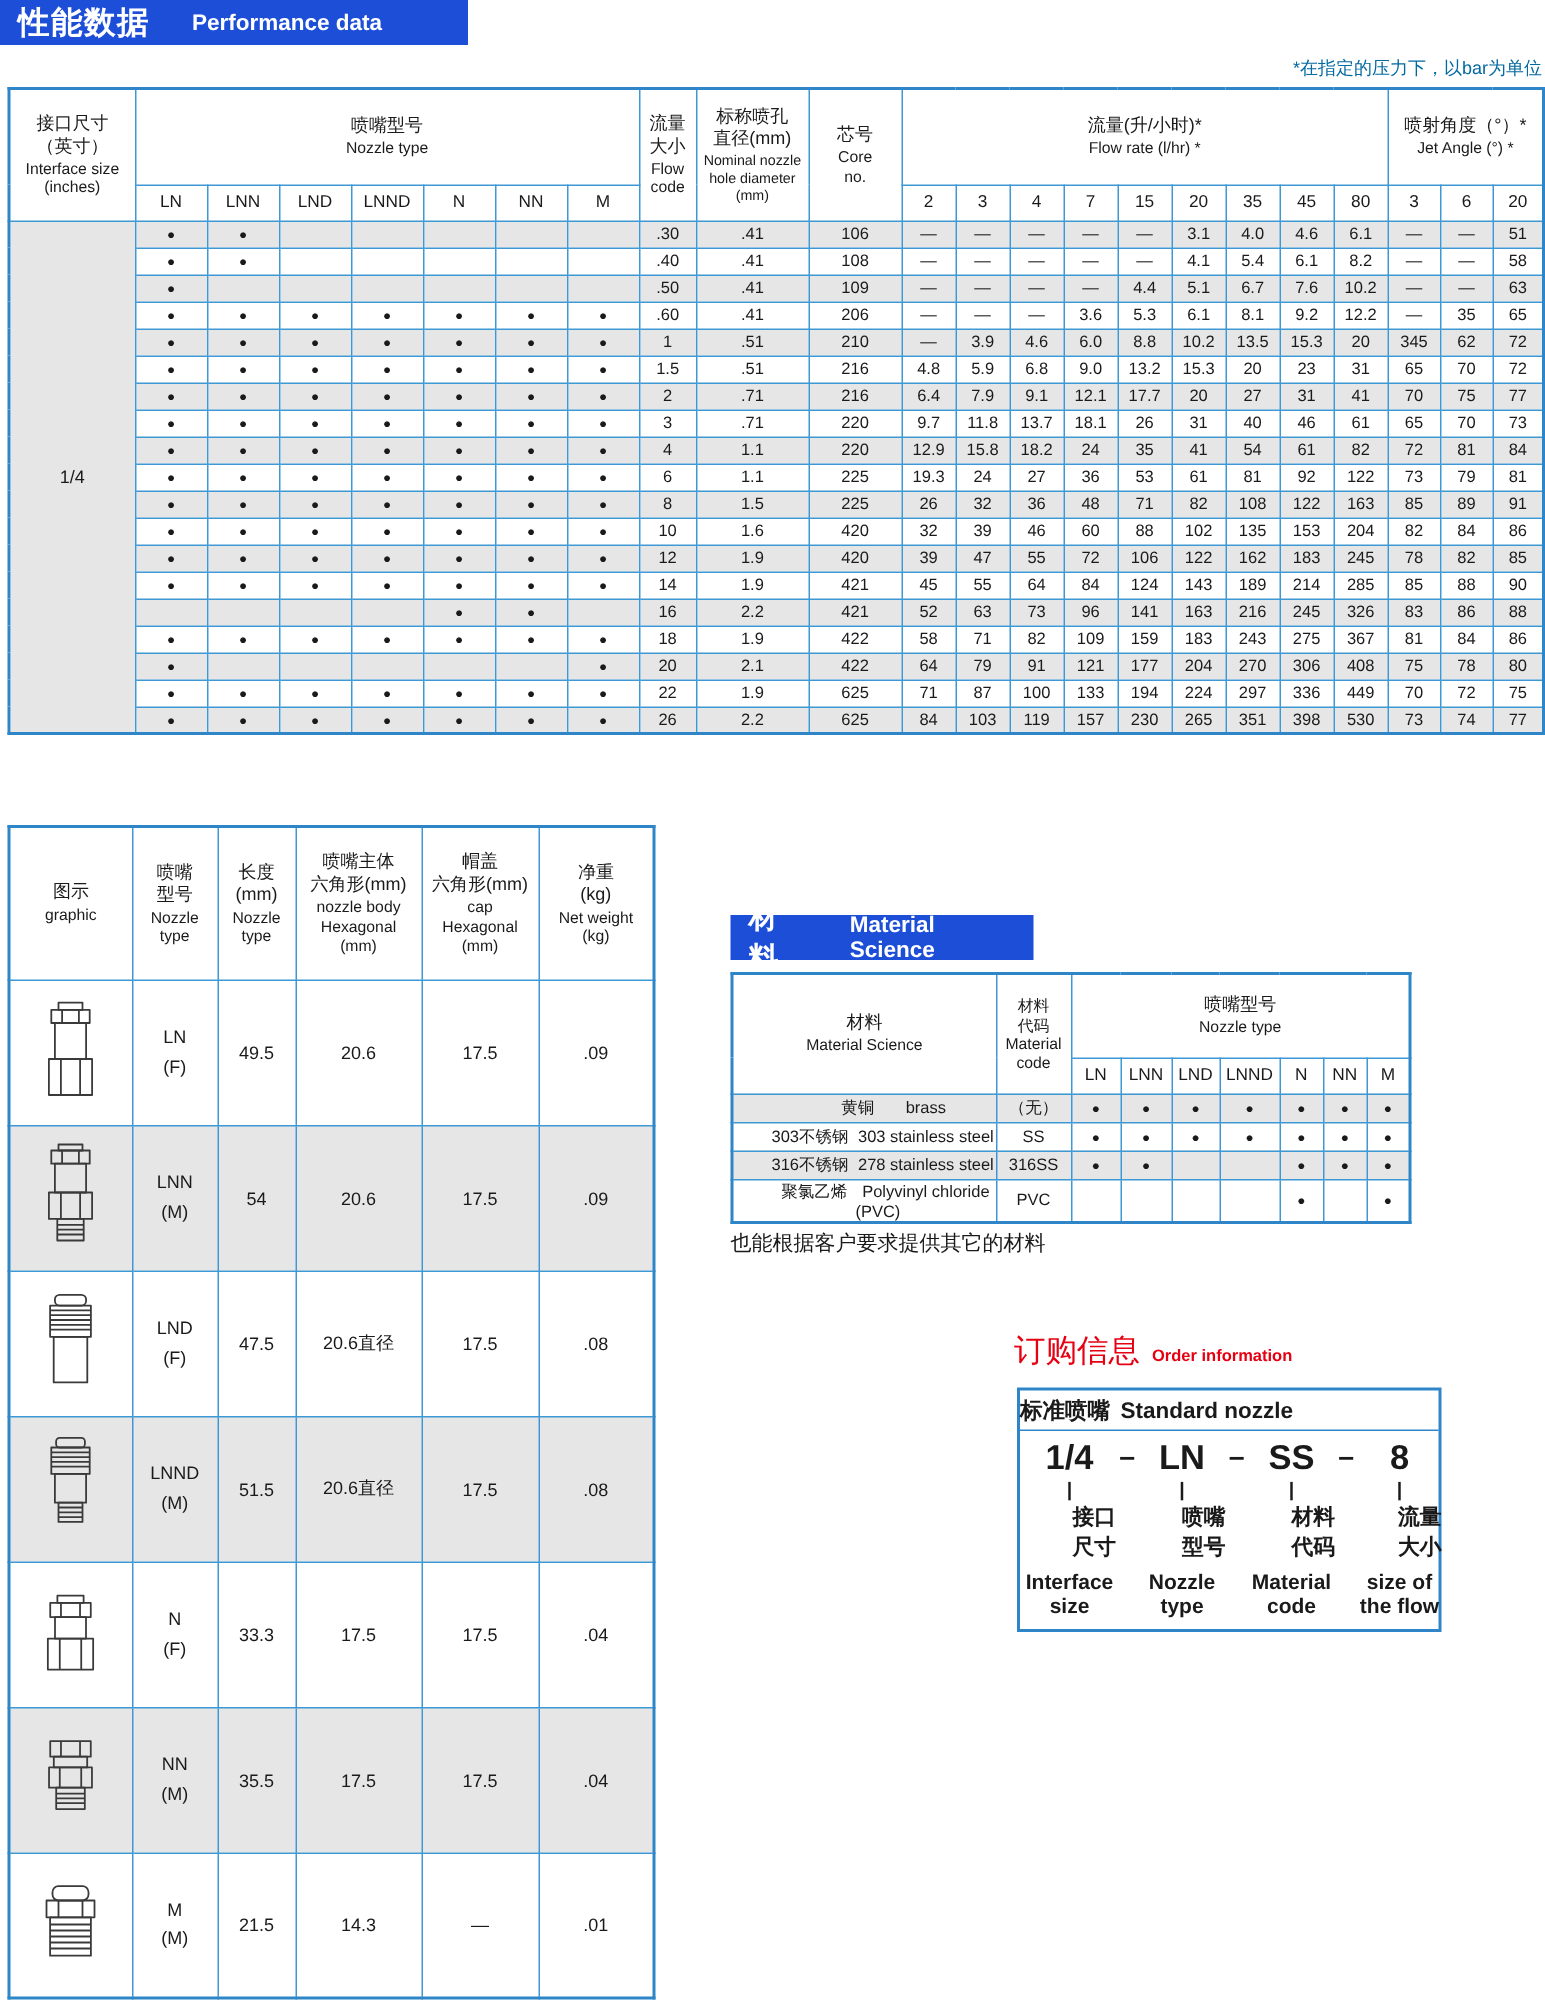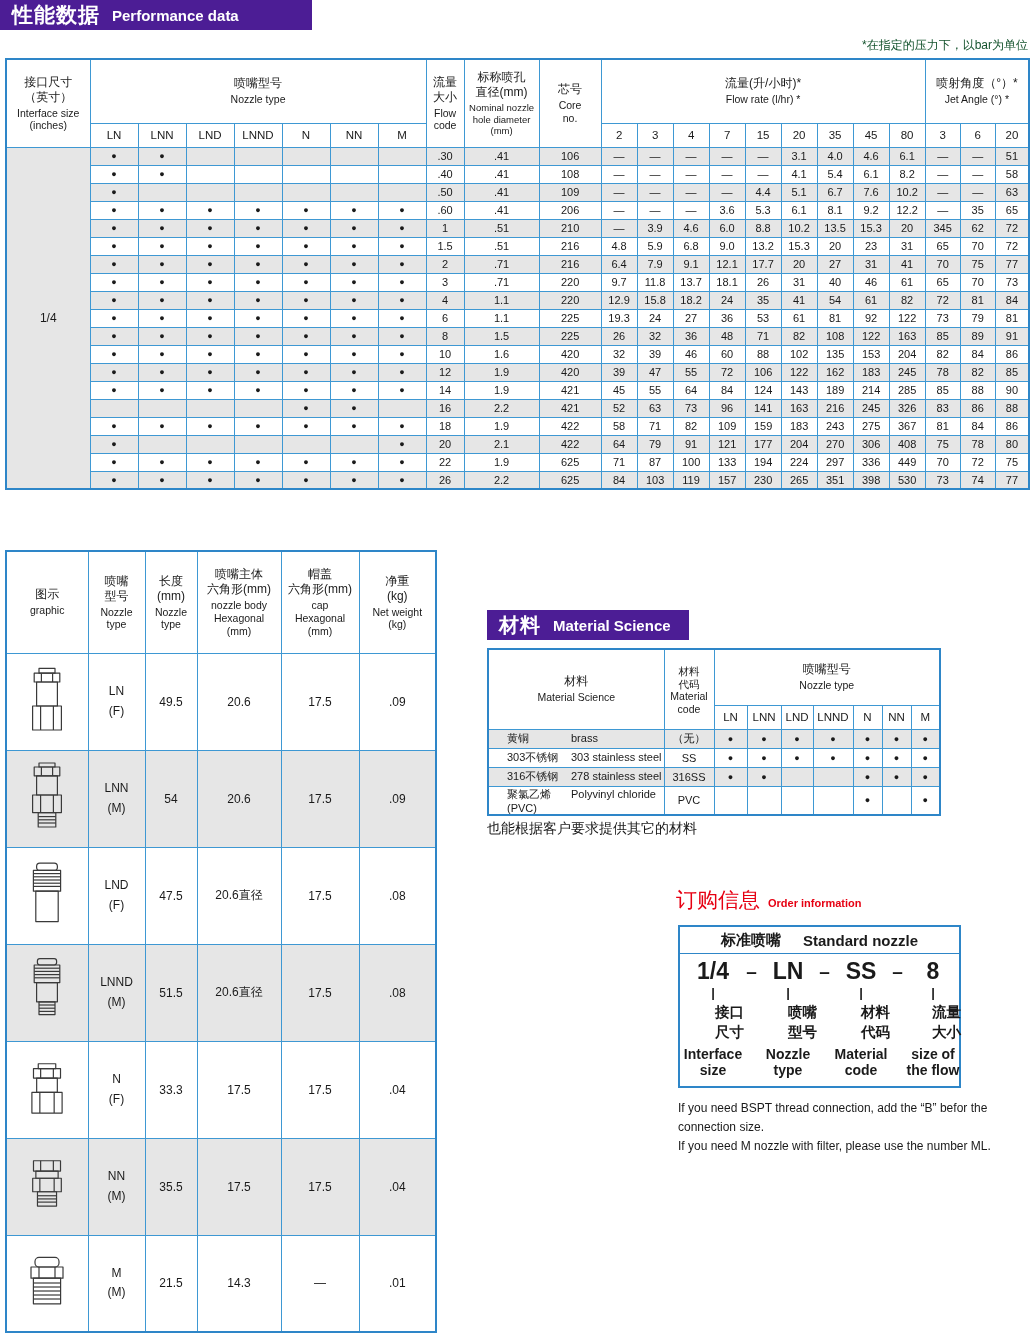--- a/index.html
+++ b/index.html
@@ -1,26 +1,26 @@
 <!DOCTYPE html>
 <html><head>
 <meta charset="utf-8">
 <style>
   *{margin:0;padding:0;box-sizing:border-box}
   html,body{background:#fff}
   body{position:relative;width:1030px;height:1335px;font-family:"Liberation Sans","DejaVu Sans",sans-serif;color:#1a1a1a;overflow:hidden}
   .abs{position:absolute}
 
   
-  .banner{background:#4c1d95;color:#fff;display:flex;align-items:center;padding:0 12px;gap:12px}
+  .banner{background:#1d4ed8;color:#fff;display:flex;align-items:center;padding:0 12px;gap:28px}
   .banner .cn-big{font-size:21px;font-weight:bold;letter-spacing:1px}
   .banner .en-big{font-size:15px;font-weight:bold}
 
   #perf-banner{left:0;top:0;width:312px;height:30px}
-  #perf-note{right:2px;top:37px;font-size:12px;color:#14532d}
+  #perf-note{right:2px;top:37px;font-size:12px;color:#0369a1}
 
   
   #perf-table{left:5px;top:58px;width:1023px;border-collapse:collapse;table-layout:fixed;border:2px solid #2e86c8}
   #perf-table th,#perf-table td{border:1px solid #3e98d3;font-weight:normal;text-align:center;vertical-align:middle;overflow:hidden}
   #perf-table thead tr.h1{height:64px}
   #perf-table thead tr.h2{height:24px;font-size:11.5px}
   #perf-table tbody tr{height:18px;font-size:11px}
   #perf-table tbody tr.shade td{background:#e6e6e6}
   #perf-table tbody td.iface{background:#fff;font-size:12px}
   .hcell .cn{font-size:12px;white-space:pre-line;line-height:1.25}
@@ -39,30 +39,30 @@
 
   
   #mat-banner{left:487px;top:610px;width:202px;height:30px}
   #mat-banner .cn-big{font-size:20px}
   #mat-table{left:487px;top:648px;width:452px;border-collapse:collapse;table-layout:fixed;border:2px solid #2e86c8}
   #mat-table th,#mat-table td{border:1px solid #3e98d3;font-weight:normal;text-align:center;vertical-align:middle}
   #mat-table thead tr.h1{height:56px}
   #mat-table thead tr.h2{height:24px;font-size:11.5px}
   #mat-table tbody tr{height:19px;font-size:11px}
   #mat-table tbody tr.shade td{background:#e6e6e6}
-  #mat-table td.mat-name{text-align:left;padding-left:18px}
+  #mat-table td.mat-name{text-align:center;padding-left:18px}
   #mat-table td.mat-name .m-cn{display:inline-block;width:64px}
   #mat-note{left:487px;top:820px;font-size:14px;font-weight:normal}
 
   
   #order-title{left:676px;top:886px;display:flex;align-items:baseline;gap:8px;color:#e60012}
   #order-title .cn-big{font-size:21px;font-weight:normal}
   #order-title .en-big{font-size:11px;font-weight:bold}
   #order-box{left:678px;top:925px;width:283px;border:2px solid #2e86c8;background:#fff}
-  #order-box .ob-head{height:27px;border-bottom:1px solid #2e86c8;display:flex;align-items:center;justify-content:center;gap:22px;font-size:15px;font-weight:bold}
+  #order-box .ob-head{height:27px;border-bottom:1px solid #2e86c8;display:flex;align-items:center;justify-content:flex-start;gap:7px;font-size:15px;font-weight:bold}
   #order-grid{display:grid;grid-template-columns:62px 15px 58px 15px 58px 15px 56px;padding:4px 2px 8px 2px}
   #order-grid .code{font-size:23px;font-weight:bold;text-align:center;align-self:center}
   #order-grid .dash{font-size:19px;font-weight:bold;text-align:center;align-self:center}
   #order-grid .pipe{font-size:13px;font-weight:bold;text-align:center;height:16px}
   #order-grid .lab-cn{font-size:14.5px;font-weight:bold;text-align:right;white-space:pre-line;line-height:1.35;margin-top:2px}
   #order-grid .lab-en{font-size:14px;font-weight:bold;text-align:center;white-space:pre-line;line-height:1.15;margin-top:4px}
   #order-notes{left:678px;top:1090px;width:352px}
   #order-notes .cnotes{font-size:13px;font-weight:bold;white-space:pre-line;line-height:1.65}
   #order-notes .enotes{font-size:12px;white-space:pre-line;line-height:1.6;margin-top:9px}
 </style>
@@ -952,15 +952,13 @@
       <div></div>
       <div class="lab-en">Material
 code</div>
       <div></div>
       <div class="lab-en">size of
 the flow</div>
     </div>
 </div>
 
 <div class="abs" id="order-notes">
-  <div class="enotes">If you need BSPT thread connection, add the “B” befor the connection size.
-If you need M nozzle with filter, please use the number ML.</div>
 </div>
 
 </body></html>

